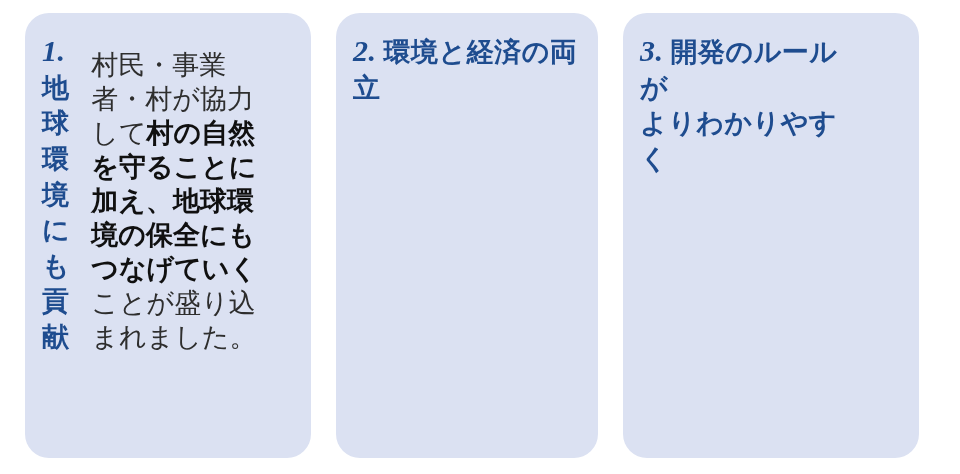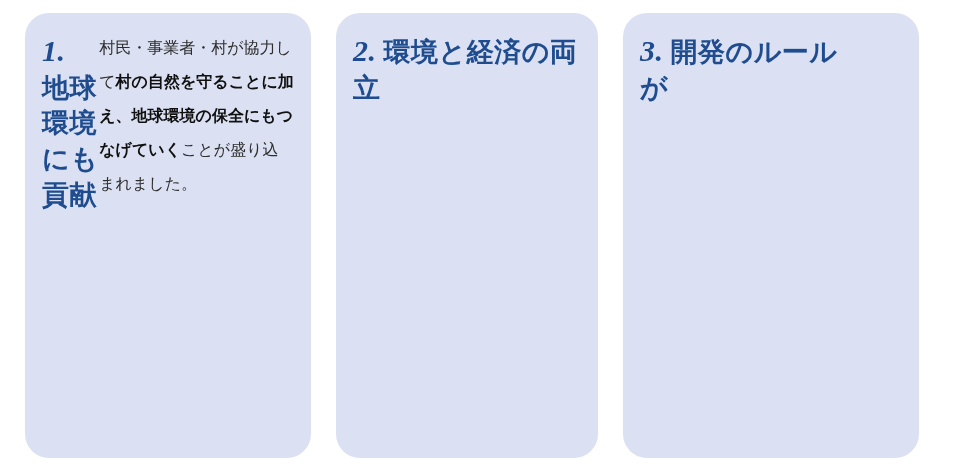--- a/index.html
+++ b/index.html
@@ -20,21 +20,21 @@
   .card-title {
     color:#1e4c8f; font-weight:bold; font-size:27px; line-height:1.32;
     margin:0 0 12px 0; letter-spacing:0.5px;
   }
   .card-title .num {
     font-family:"Liberation Serif", serif; font-style:italic;
     font-size:30px; margin-right:7px;
   }
   .card-title .line2 { display:block; }
   .card-body {
-    color:#2e2e2e; font-size:16px; line-height:34px; margin:0;
+    color:#2e2e2e; font-size:27px; line-height:34px; margin:17px;
     max-width:254px; word-break:break-all;
   }
   .card-body b { color:#101010; font-weight:bold; }
   .illus {
     flex:1; min-height:0; margin-top:2px;
     display:flex; justify-content:center; align-items:flex-end;
   }
   .illus svg { display:block; max-width:100%; max-height:100%; }
 </style>
 </head>
@@ -174,21 +174,21 @@
           <polygon points="16,27 30,23 40,26 26,30" fill="#a89f8e"></polygon>
           <polygon points="62,16 74,13 82,15 70,19" fill="#a89f8e"></polygon>
           <polygon points="40,20 50,17 66,21 56,25" fill="#ffffff" stroke="#958c7e" stroke-width="1"></polygon>
         </g>
       </svg>
     </div>
   </section>
 
   <section class="card c3">
     <h2 class="card-title">
-      <span class="num">3.</span><span>開発のルールが</span>
+      <span class="num">3.</span><span>開発のルールが</span><span class="line2">よりわかりやすく</span>
     </h2>
     <div class="illus">
       <svg viewBox="0 0 260 158" width="258" height="156" preserveAspectRatio="xMidYMax meet">
         <g transform="translate(88,0)">
           <rect x="6" y="0" width="40" height="126" fill="#8a6544"></rect>
           <polygon points="6,126 12,138 18,124 25,140 31,124 38,136 46,126 46,120 6,120" fill="#8a6544"></polygon>
           <rect x="14" y="10" width="3" height="9" rx="1.5" fill="#5e4128"></rect>
           <rect x="32" y="20" width="3" height="9" rx="1.5" fill="#5e4128"></rect>
           <rect x="20" y="38" width="3" height="9" rx="1.5" fill="#5e4128"></rect>
           <rect x="36" y="54" width="3" height="9" rx="1.5" fill="#5e4128"></rect>

